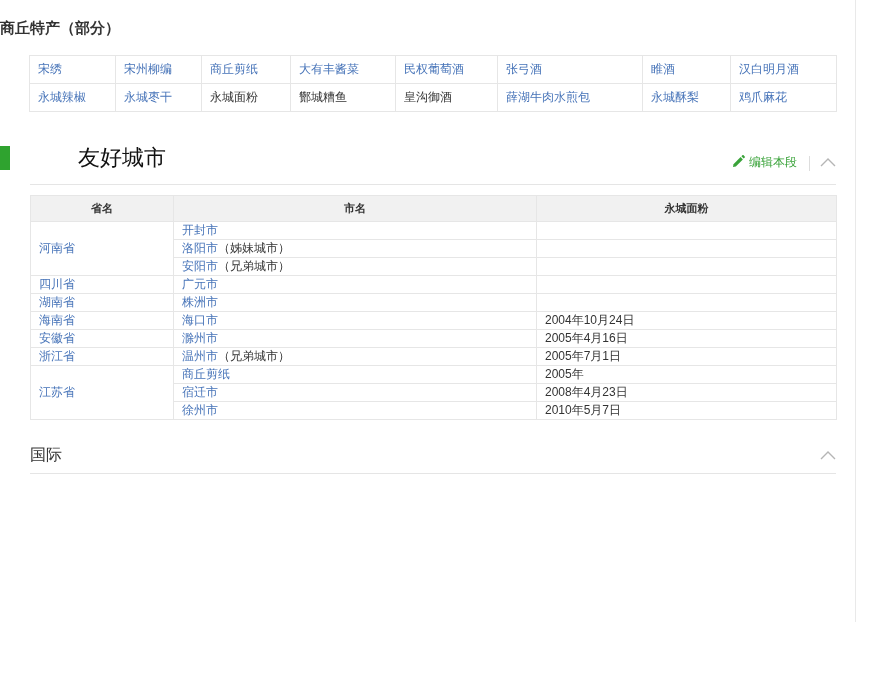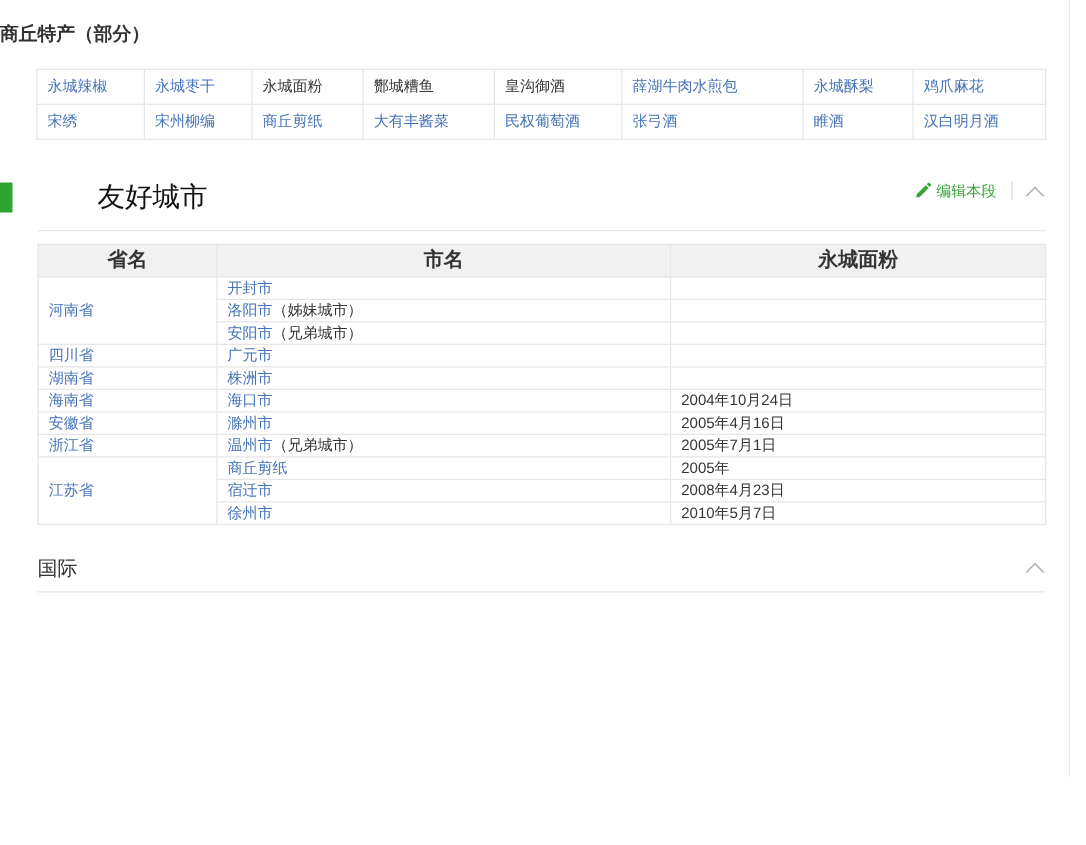--- a/index.html
+++ b/index.html
@@ -14,34 +14,34 @@
   table { border-collapse:collapse; table-layout:fixed; }
   .spec-table { margin:19px 0 0 29px; width:807px; }
   .spec-table td { border:1px solid #e6e6e6; height:28px; padding:0 8px; font-size:12px; overflow:hidden; white-space:nowrap; }
 
   a.lnk { color:#4673b8; text-decoration:none; cursor:pointer; }
   .plain { color:#333; }
 
   .section-header { position:relative; margin-top:33px; height:26px; display:flex; align-items:center;padding-left:48px; }
   .green-bar { position:absolute; left:0; top:1px; width:10px; height:24px; }
   .section-title { margin-left:30px; font-size:22px; font-weight:400; color:#111; line-height:26px; }
-  .header-right { position:absolute; right:33px; top:0; height:26px; display:flex; align-items:flex-start; }
+  .header-right { position:absolute; right:33px; top:0; height:26px; display:flex; align-items:flex-end; }
   .edit-link { display:flex; align-items:center; font-size:12px; text-decoration:none; cursor:pointer; }
   .edit-link .pencil { margin-right:4px; }
   .v-sep { width:1px; height:15px; background:#ddd; margin:0 10px 0 12px; }
 
   .sub-header { margin:22px 33px 0 30px; display:flex; justify-content:space-between; align-items:center; height:18px; }
   .sub-title { font-size:16px; color:#333; }
   .sub-header.intl { margin-top:26px; }
 
   .sub-divider { border:none; border-top:1px solid #e5e5e5; margin:13px 33px 0 30px; height:0; }
   .sub-divider.intl { margin-top:9px; }
 
   .city-table { margin:10px 0 0 30px; width:806px; }
-  .city-table th { border:1px solid #e6e6e6; background:#f1f1f1; height:26px; font-size:16px; font-weight:bold; color:#333; text-align:center; padding:0 14px; }
+  .city-table th { border:1px solid #e6e6e6; background:#f1f1f1; height:26px; font-size:11px; font-weight:bold; color:#333; text-align:center; padding:0 14px; }
   .city-table td { border:1px solid #e6e6e6; height:16px; padding:0 8px; font-size:12px; vertical-align:middle; overflow:hidden; white-space:nowrap; }
 
   .paragraph { margin:11px 33px 0 30px; font-size:14px; color:#333; text-indent:2em; line-height:17px; }
 
   .chev { cursor:pointer; display:inline-block; }
 </style>
 </head>
 <body>
 
 <div class="page">
@@ -56,38 +56,38 @@
         <col style="width:86px">
         <col style="width:89px">
         <col style="width:105px">
       <col style="width:102px">
         <col style="width:145px">
         <col style="width:88px">
         <col style="width:106px">
     </colgroup>
     <tbody id="spec-body">
         <tr>
+          <td><a class="lnk">宋绣</a></td>
+          <td><a class="lnk">宋州柳编</a></td>
+          <td><a class="lnk">商丘剪纸</a></td>
+          <td><a class="lnk">大有丰酱菜</a></td>
+          <td><a class="lnk">民权葡萄酒</a></td>
+          <td><a class="lnk">张弓酒</a></td>
+          <td><a class="lnk">睢酒</a></td>
+          <td><a class="lnk">汉白明月酒</a></td>
+        </tr>
+        <tr>
           <td><a class="lnk">永城辣椒</a></td>
           <td><a class="lnk">永城枣干</a></td>
           <td><span class="plain">永城面粉</span></td>
           <td><span class="plain">酂城糟鱼</span></td>
           <td><span class="plain">皇沟御酒</span></td>
           <td><a class="lnk">薛湖牛肉水煎包</a></td>
           <td><a class="lnk">永城酥梨</a></td>
           <td><a class="lnk">鸡爪麻花</a></td>
-        </tr>
-        <tr>
-          <td><a class="lnk">宋绣</a></td>
-          <td><a class="lnk">宋州柳编</a></td>
-          <td><a class="lnk">商丘剪纸</a></td>
-          <td><a class="lnk">大有丰酱菜</a></td>
-          <td><a class="lnk">民权葡萄酒</a></td>
-          <td><a class="lnk">张弓酒</a></td>
-          <td><a class="lnk">睢酒</a></td>
-          <td><a class="lnk">汉白明月酒</a></td>
         </tr>
       </tbody>
   </table>
 
   <div class="section-header">
     <div class="green-bar" style="background: rgb(47, 163, 47);"></div>
     <div class="section-title">友好城市</div>
     <div class="header-right">
       <a class="edit-link">
         <span class="pencil">

